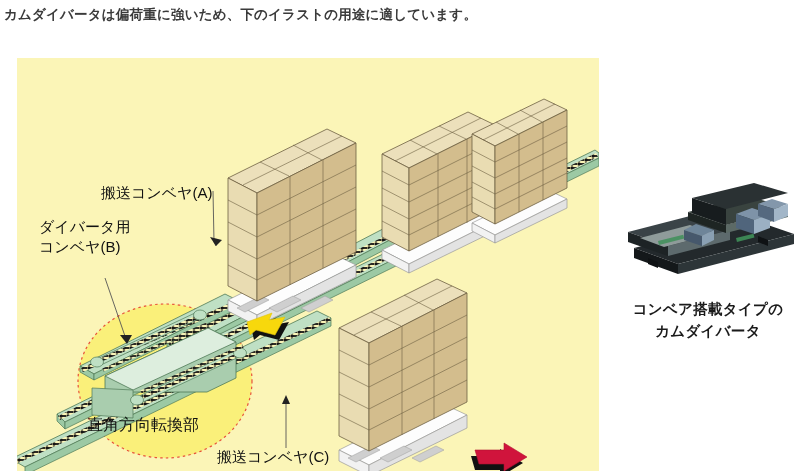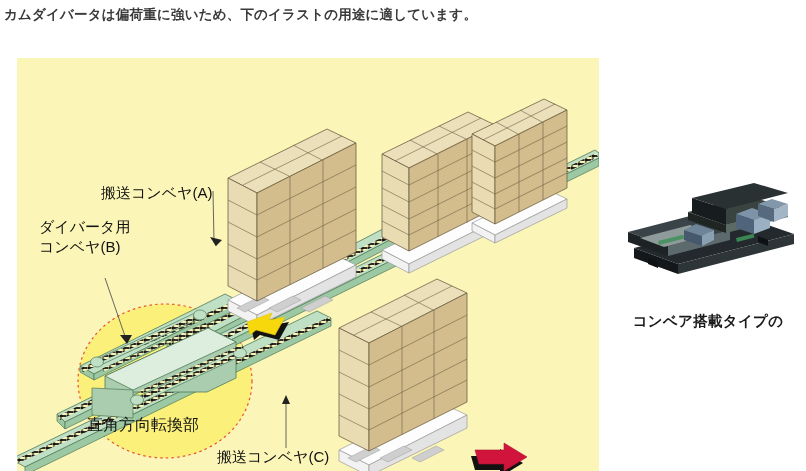--- a/index.html
+++ b/index.html
@@ -43,21 +43,21 @@
     top: 178px;
     width: 180px;
     text-align: center;
   }
   #photo-frame {
     width: 180px;
     height: 104px;
     display: block;
   }
   #photo-caption {
-    margin-top: 28px;
+    margin-top: 16px;
     font-size: 14.5px;
     font-weight: bold;
     color: #1a1a1a;
     line-height: 1.55;
     letter-spacing: 0.3px;
   }
   .cap-line { display: block; }
   .svg-label {
     font-family: "Liberation Sans", "DejaVu Sans", sans-serif;
     font-size: 15px;
@@ -328,14 +328,15 @@
     <polygon points="66,52 66,62 84,68 84,58" fill="#46586c"></polygon>
     <polygon points="84,58 84,68 96,62 96,52" fill="#8aa0b3"></polygon>
 
     <rect x="118" y="60" width="18" height="4" fill="#3f8f59" opacity="0.9" transform="rotate(-14 118 60)"></rect>
 
     <polygon points="30,80 40,84 40,90 30,86" fill="#0f1214"></polygon>
     <polygon points="140,58 150,62 150,68 140,64" fill="#0f1214"></polygon>
   </svg>
   <div id="photo-caption">
     <span class="cap-line">コンベア搭載タイプの</span>
+    <span class="cap-line">カムダイバータ</span>
   </div>
 </div>
 
 </body></html>

